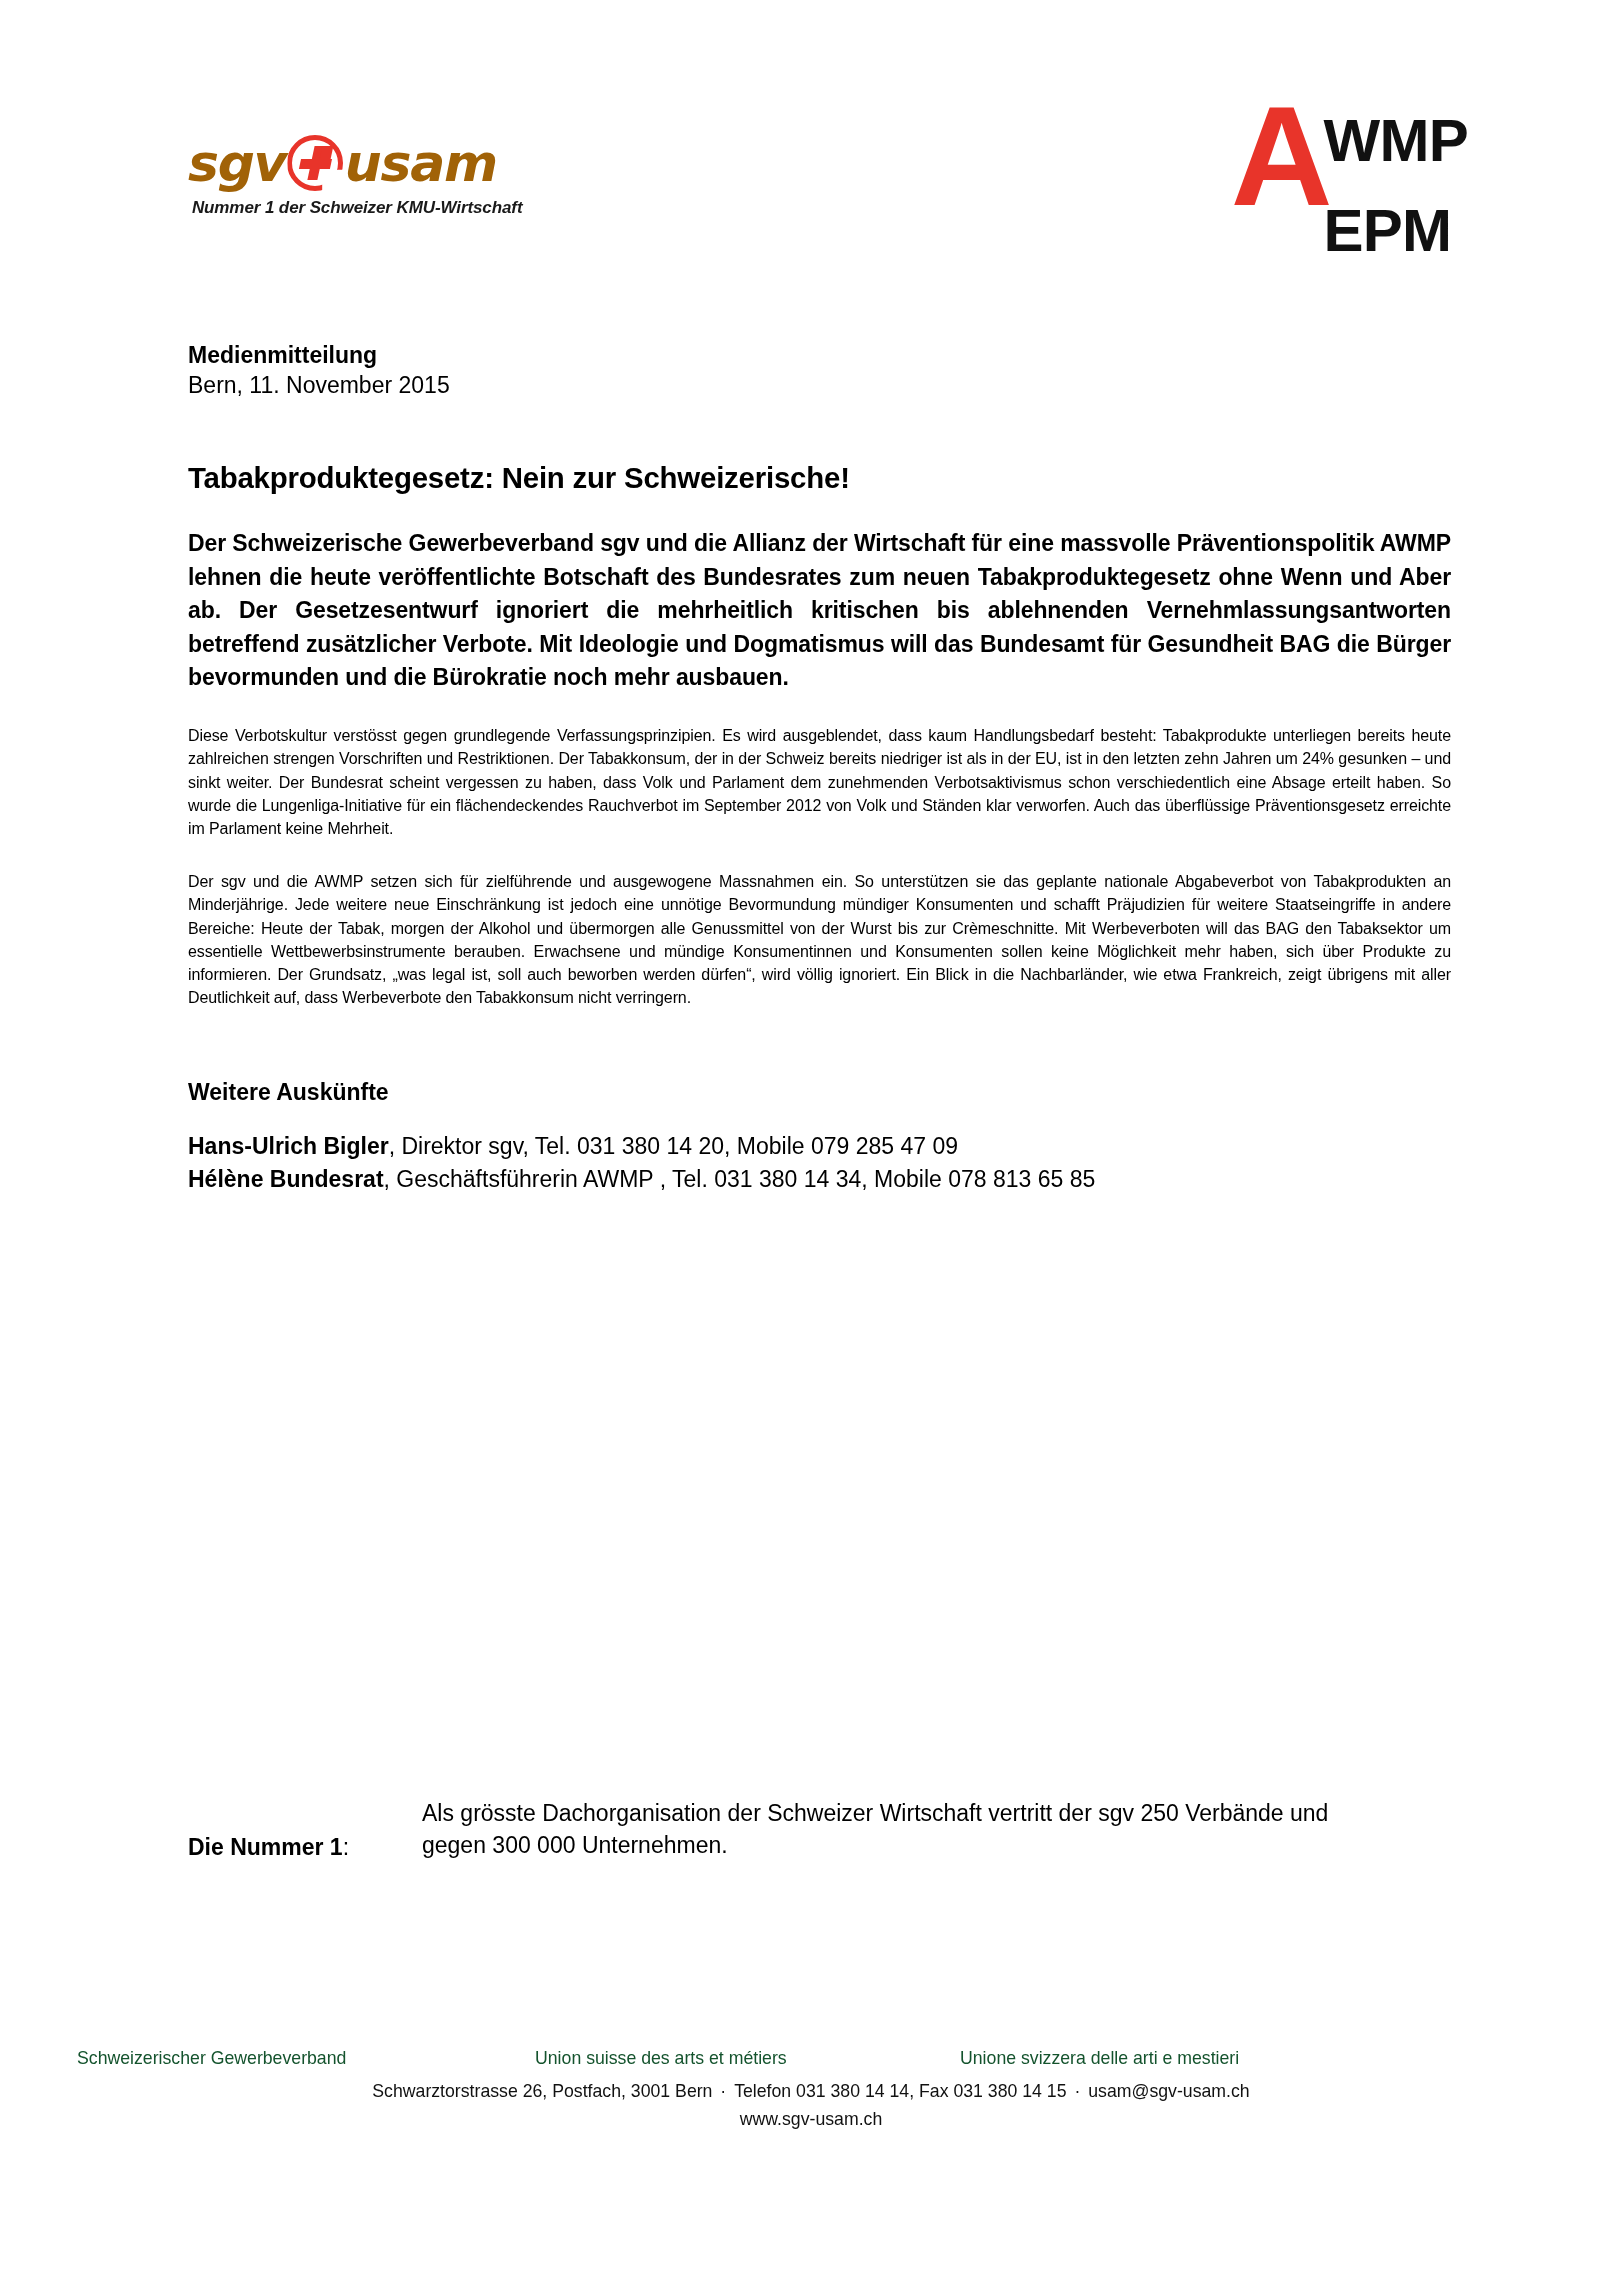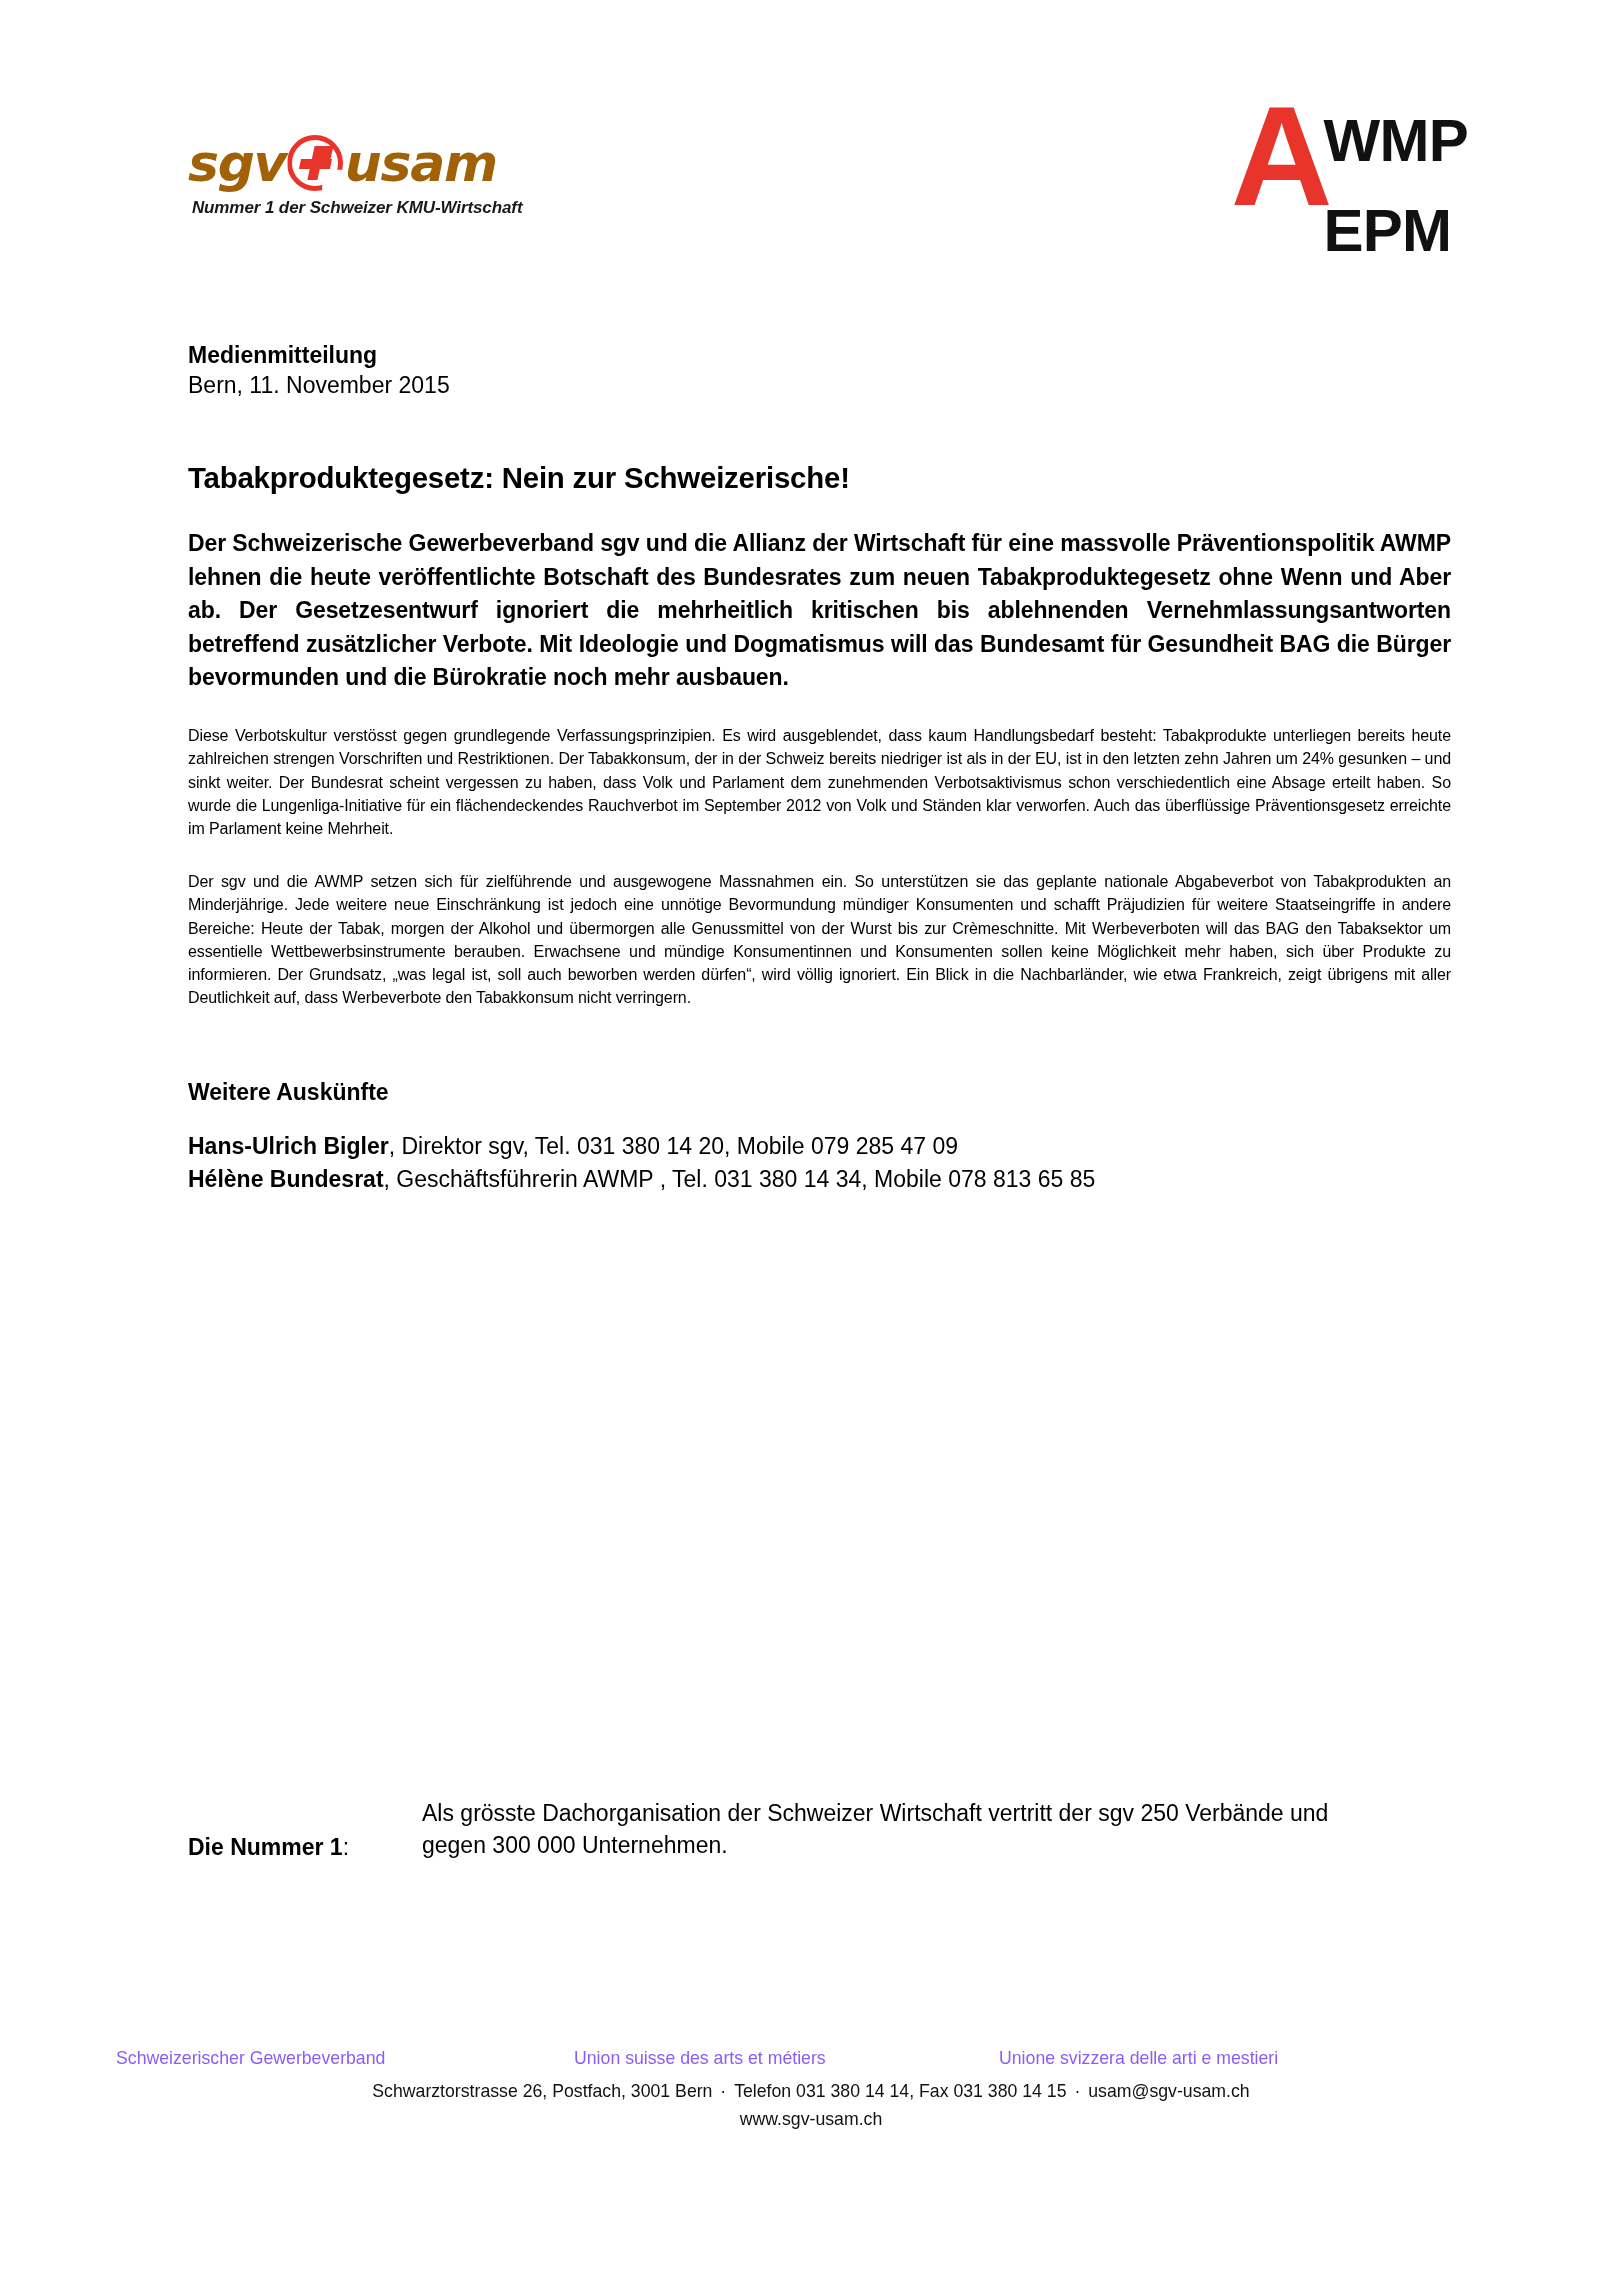--- a/index.html
+++ b/index.html
@@ -217,23 +217,23 @@
 
   
   .footer {
     position: absolute;
     left: 0;
     right: 0;
     top: 2048px;
   }
   .footer-red {
     display: flex;
-    color: #8b5cf6;
+    color: #14532d;
     font-size: 17.7px;
-    padding-left: 116px;
+    padding-left: 77px;
     padding-right: 188px;
   }
   .footer-red .f1 { width: 458px; }
   .footer-red .f2 { width: 425px; }
   .footer-red .f3 { flex: 1; }
   .footer-black {
     text-align: center;
     color: #111111;
     font-size: 17.7px;
     line-height: 1.55;

